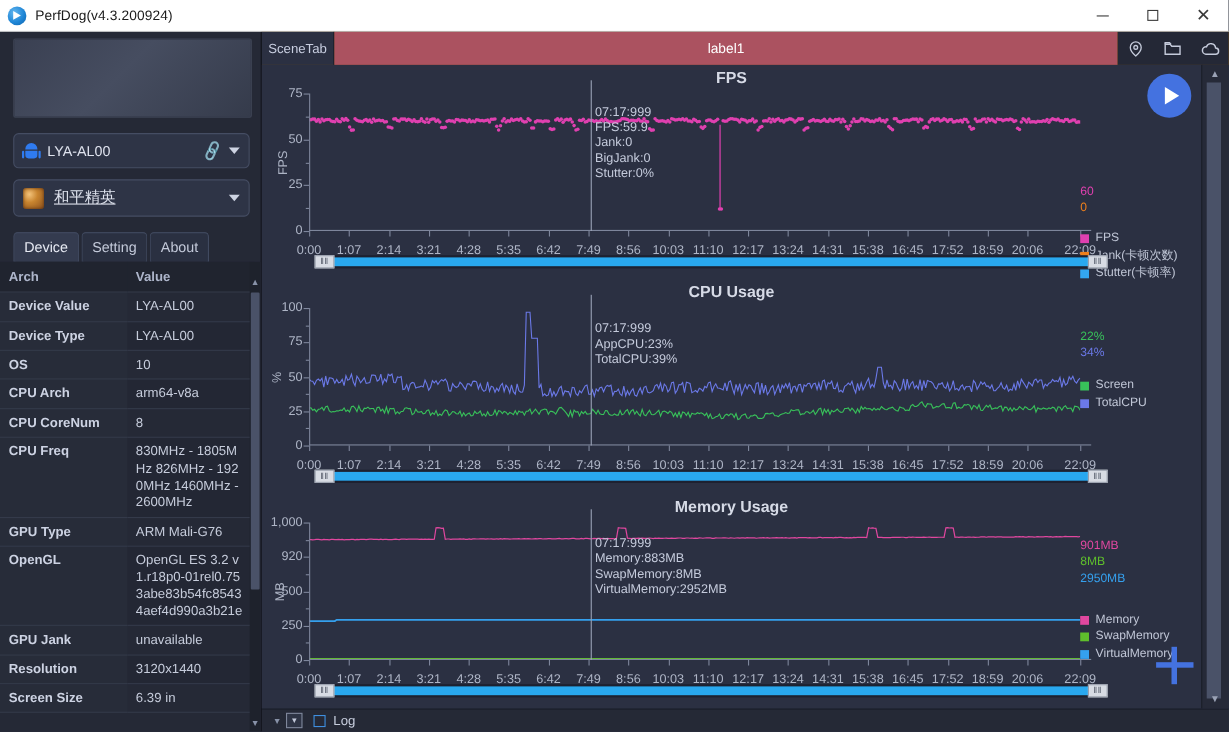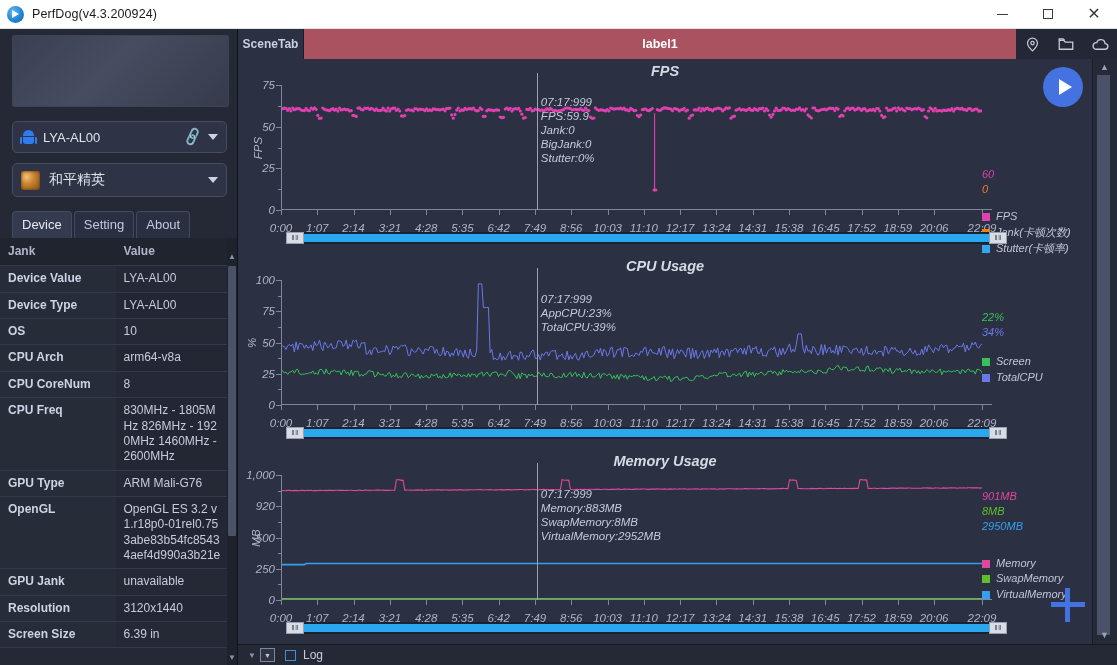--- a/index.html
+++ b/index.html
@@ -75,21 +75,21 @@
   }
   .android-icon .arml { left: -1px; }
   .android-icon .armr { left: 14px; }
   .game-icon {
     width: 19px; height: 19px; flex: none; margin-right: 9px; border-radius: 3px;
     background:
       radial-gradient(circle at 30% 30%, #f2c27a 0%, #c8842f 40%, #8a4f1c 100%);
     box-shadow: inset 0 0 3px #5c3110;
   }
   .combo-label { flex: 1; overflow: hidden; white-space: nowrap; }
-  #app-combo .combo-label { font-size: 14px; }
+  #app-combo .combo-label { font-size: 14px; text-decoration: underline; }
   .caret {
     width: 0; height: 0; flex: none;
     border-left: 5px solid transparent; border-right: 5px solid transparent;
     border-top: 6px solid #cdd3e2; margin-left: 6px;
   }
   .link-icon {
     width: 18px; flex: none; color: #4f7ddd; font-size: 14px;
     transform: rotate(-20deg); text-align: center;
   }
 
@@ -126,35 +126,35 @@
     background: #4a5268; border-radius: 1px;
   }
   .sb-arrow { position: absolute; left: 1px; width: 8px; height: 10px; color: #8892a8; font-size: 8px; text-align: center; line-height: 10px; }
   .sb-arrow.up { top: 14px; }
   .sb-arrow.down { bottom: 2px; }
 
   
   #content { flex: 1; display: flex; flex-direction: column; background: #2b3042; min-width: 0; }
 
   
-  #scene-bar { height: 30px; display: flex; align-items: stretch; background: #a16207; flex: none; font-weight: bold; }
+  #scene-bar { height: 30px; display: flex; align-items: stretch; background: #a16207; flex: none; }
   #scene-tab {
     width: 66px; font-size: 12px; color: #c8cee0;
     display: flex; align-items: center; justify-content: center;
     background: #2b3042; border-right: 1px solid #1a1d28;
   }
   #label-tab {
     flex: 1; background: #ab5260; color: #ffffff; font-size: 12.5px;
     display: flex; align-items: center; justify-content: center;
   }
   #scene-icons { width: 101px; display: flex; align-items: center; justify-content: space-around; background: #242836; }
   .sc-icon { color: #c5cbdb; width: 24px; height: 24px; display:flex; align-items:center; justify-content:center; }
 
   
-  #charts-region { flex: 1; display: flex; min-height: 0; position: relative; background: #2b3042; font-style: italic; }
+  #charts-region { flex: 1; display: flex; min-height: 0; position: relative; background: #2b3042; }
   #charts-col { flex: 1; display: flex; flex-direction: column; min-width: 0; }
   .chart-block { flex: 1; position: relative; min-height: 0; }
   .chart-title {
     position: absolute; left: 0; right: 0; top: 4px;
     text-align: center; font-size: 14.5px; color: #d6dae6; font-weight: bold;
   }
   .plot {
     position: absolute; left: 43px; right: 110px; top: 26px; bottom: 44px;
   }
   .ylabel {
@@ -287,21 +287,21 @@
     <div id="tabs">
       <div class="tab active">Device</div>
       <div class="tab">Setting</div>
       <div class="tab">About</div>
     </div>
 
     <div id="info-table-wrap">
       <table id="info-table">
         <thead>
             <tr>
-          <th>Jank</th>
+          <th>Arch</th>
           <th>Value</th>
         </tr>
           </thead>
         <tbody id="info-tbody">
             <tr>
               <td>Device Value</td>
               <td>LYA-AL00</td>
             </tr>
             <tr>
               <td>Device Type</td>
@@ -961,21 +961,21 @@
               <div class="tick-h" style="left: 544.255px;"></div>
               <div class="xtick" style="left: 580.538px;">17:52</div>
               <div class="tick-h" style="left: 580.538px;"></div>
               <div class="xtick" style="left: 616.822px;">18:59</div>
               <div class="tick-h" style="left: 616.822px;"></div>
               <div class="xtick" style="left: 653.106px;">20:06</div>
               <div class="tick-h" style="left: 653.106px;"></div>
               <div class="xtick" style="left: 701px;">22:09</div>
               <div class="tick-h" style="left: 701px;"></div>
             </div>
-          <div class="legend" id="legend-1" style="top:56px;">
+          <div class="legend" id="legend-1" style="top:45px;">
               <div class="val" style="color: rgb(56, 193, 90);">22%</div>
               <div class="val" style="color: rgb(107, 121, 232);">34%</div>
               <div style="height: 14px;"></div>
               <div class="row">
                 <span class="sw" style="background: rgb(56, 193, 90);"></span>
                 <span>Screen</span>
               </div>
               <div class="row">
                 <span class="sw" style="background: rgb(107, 121, 232);"></span>
                 <span>TotalCPU</span>

